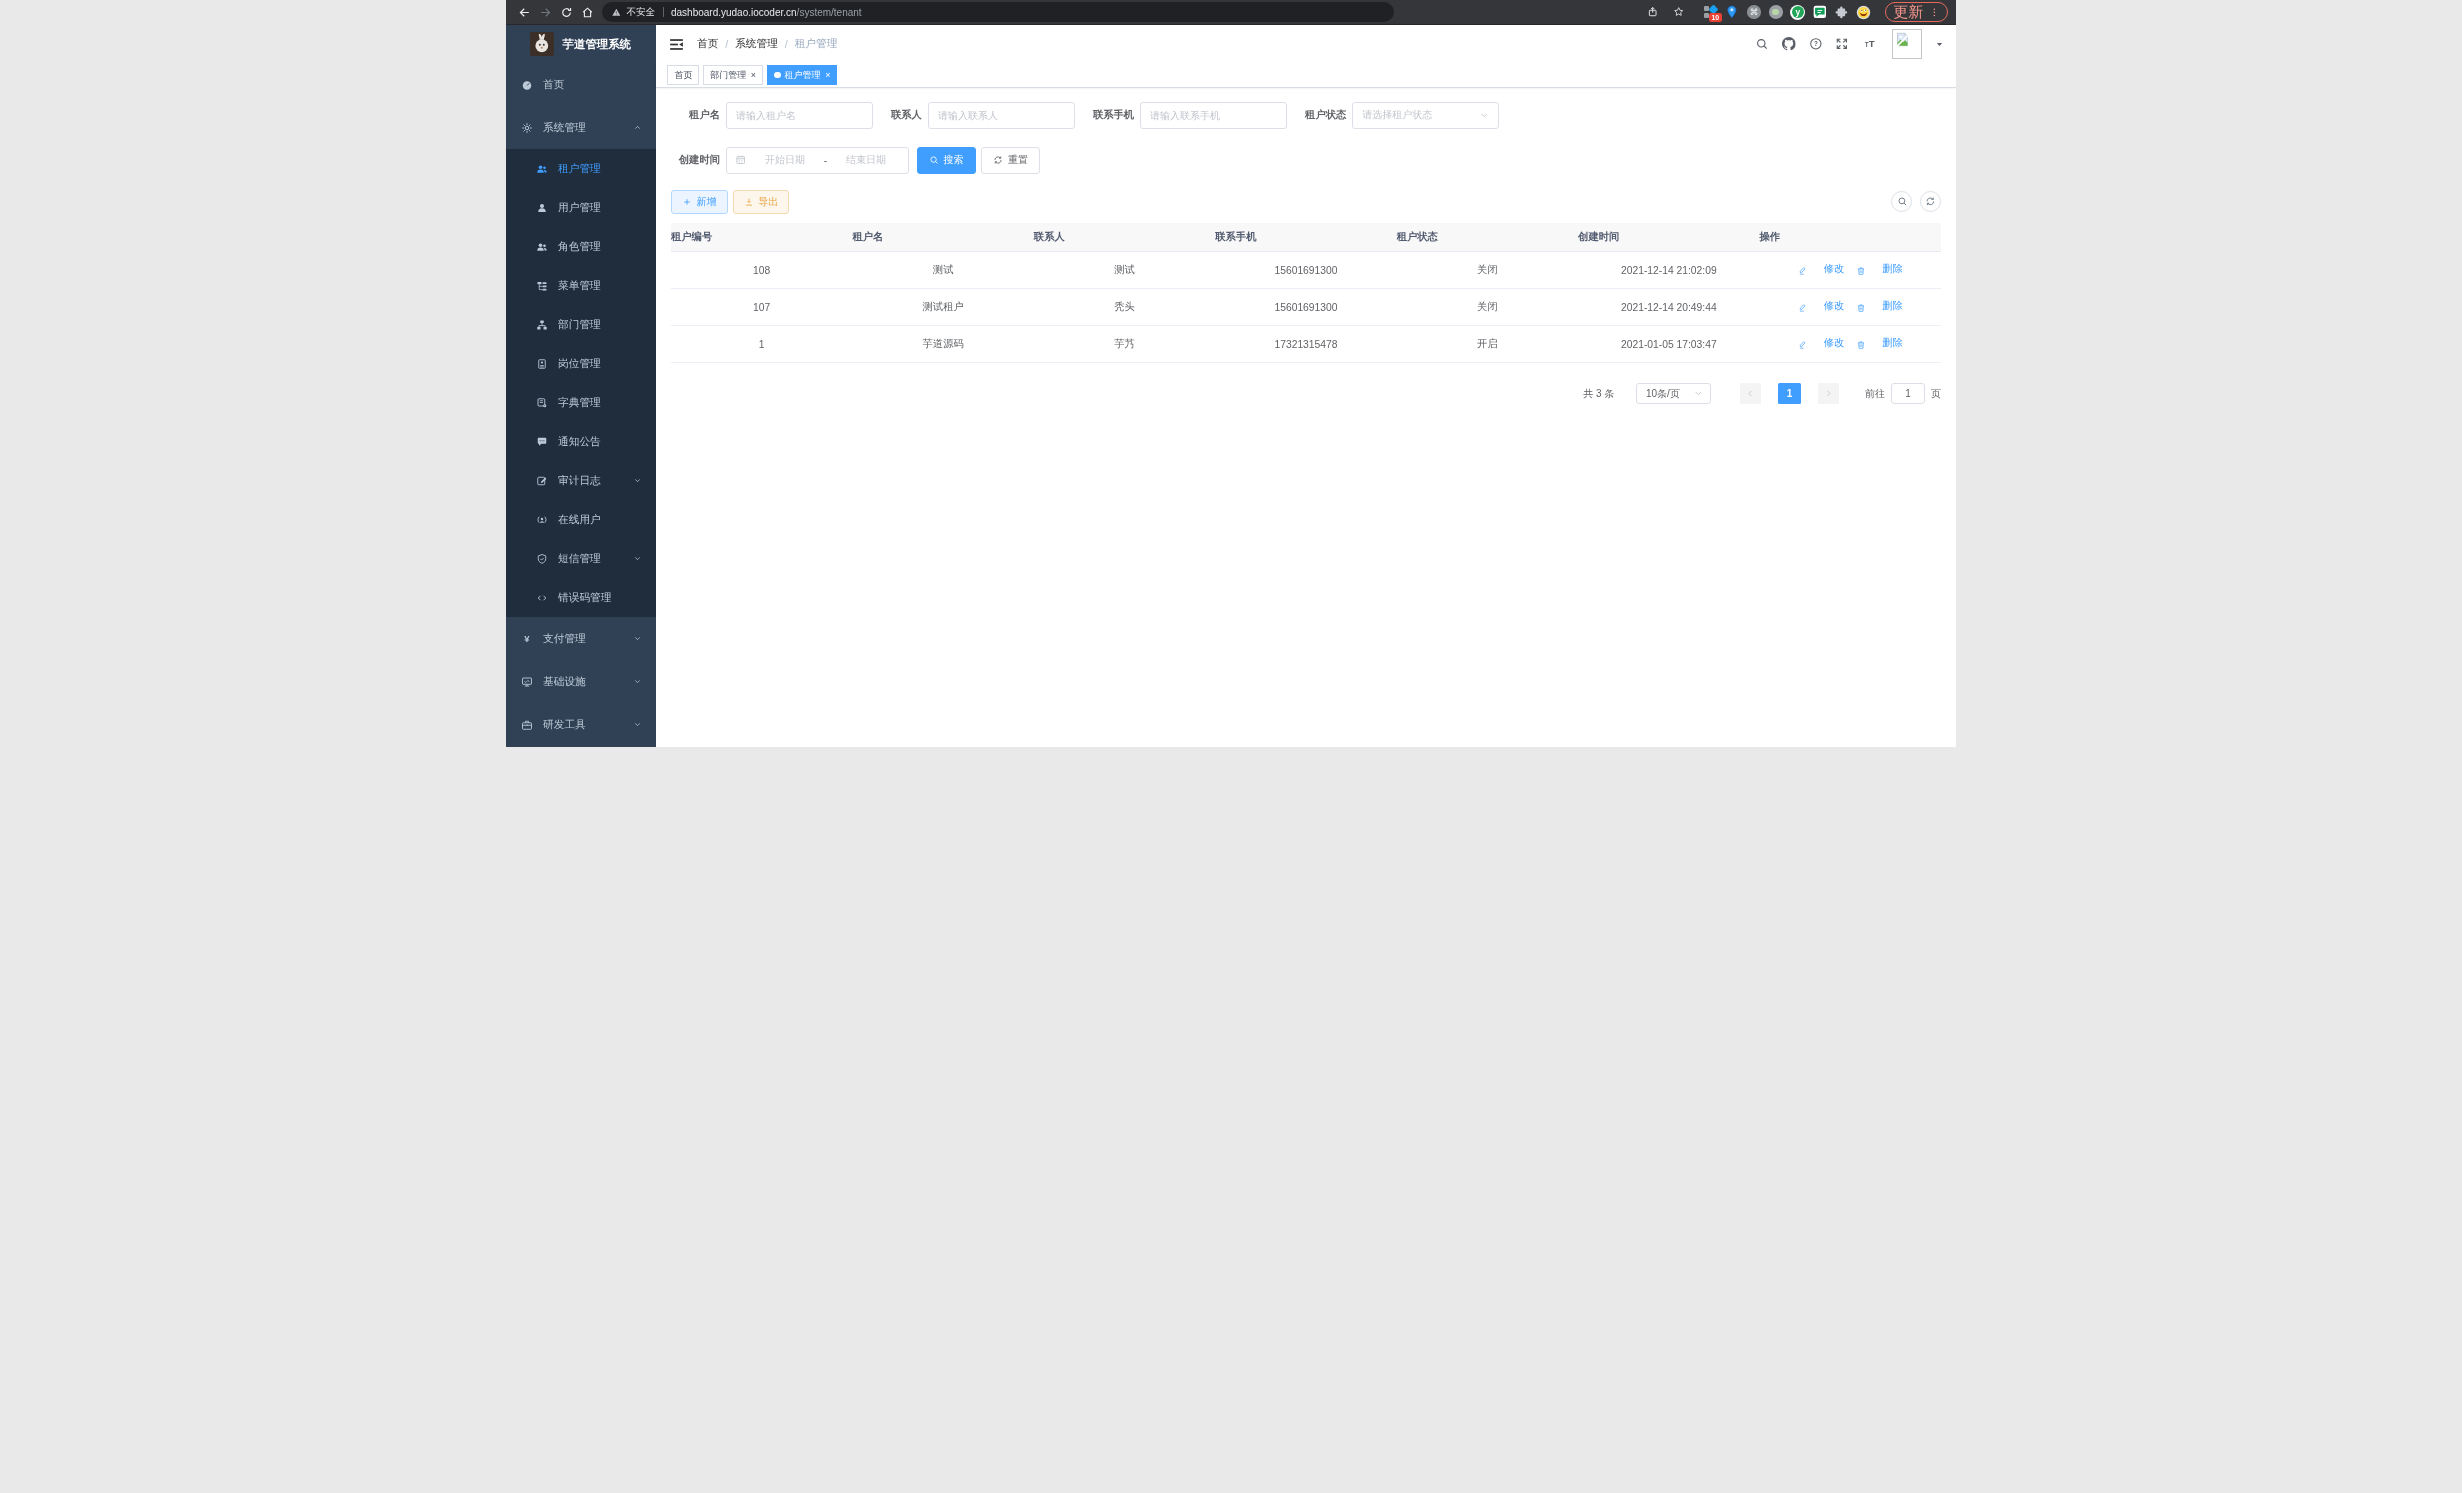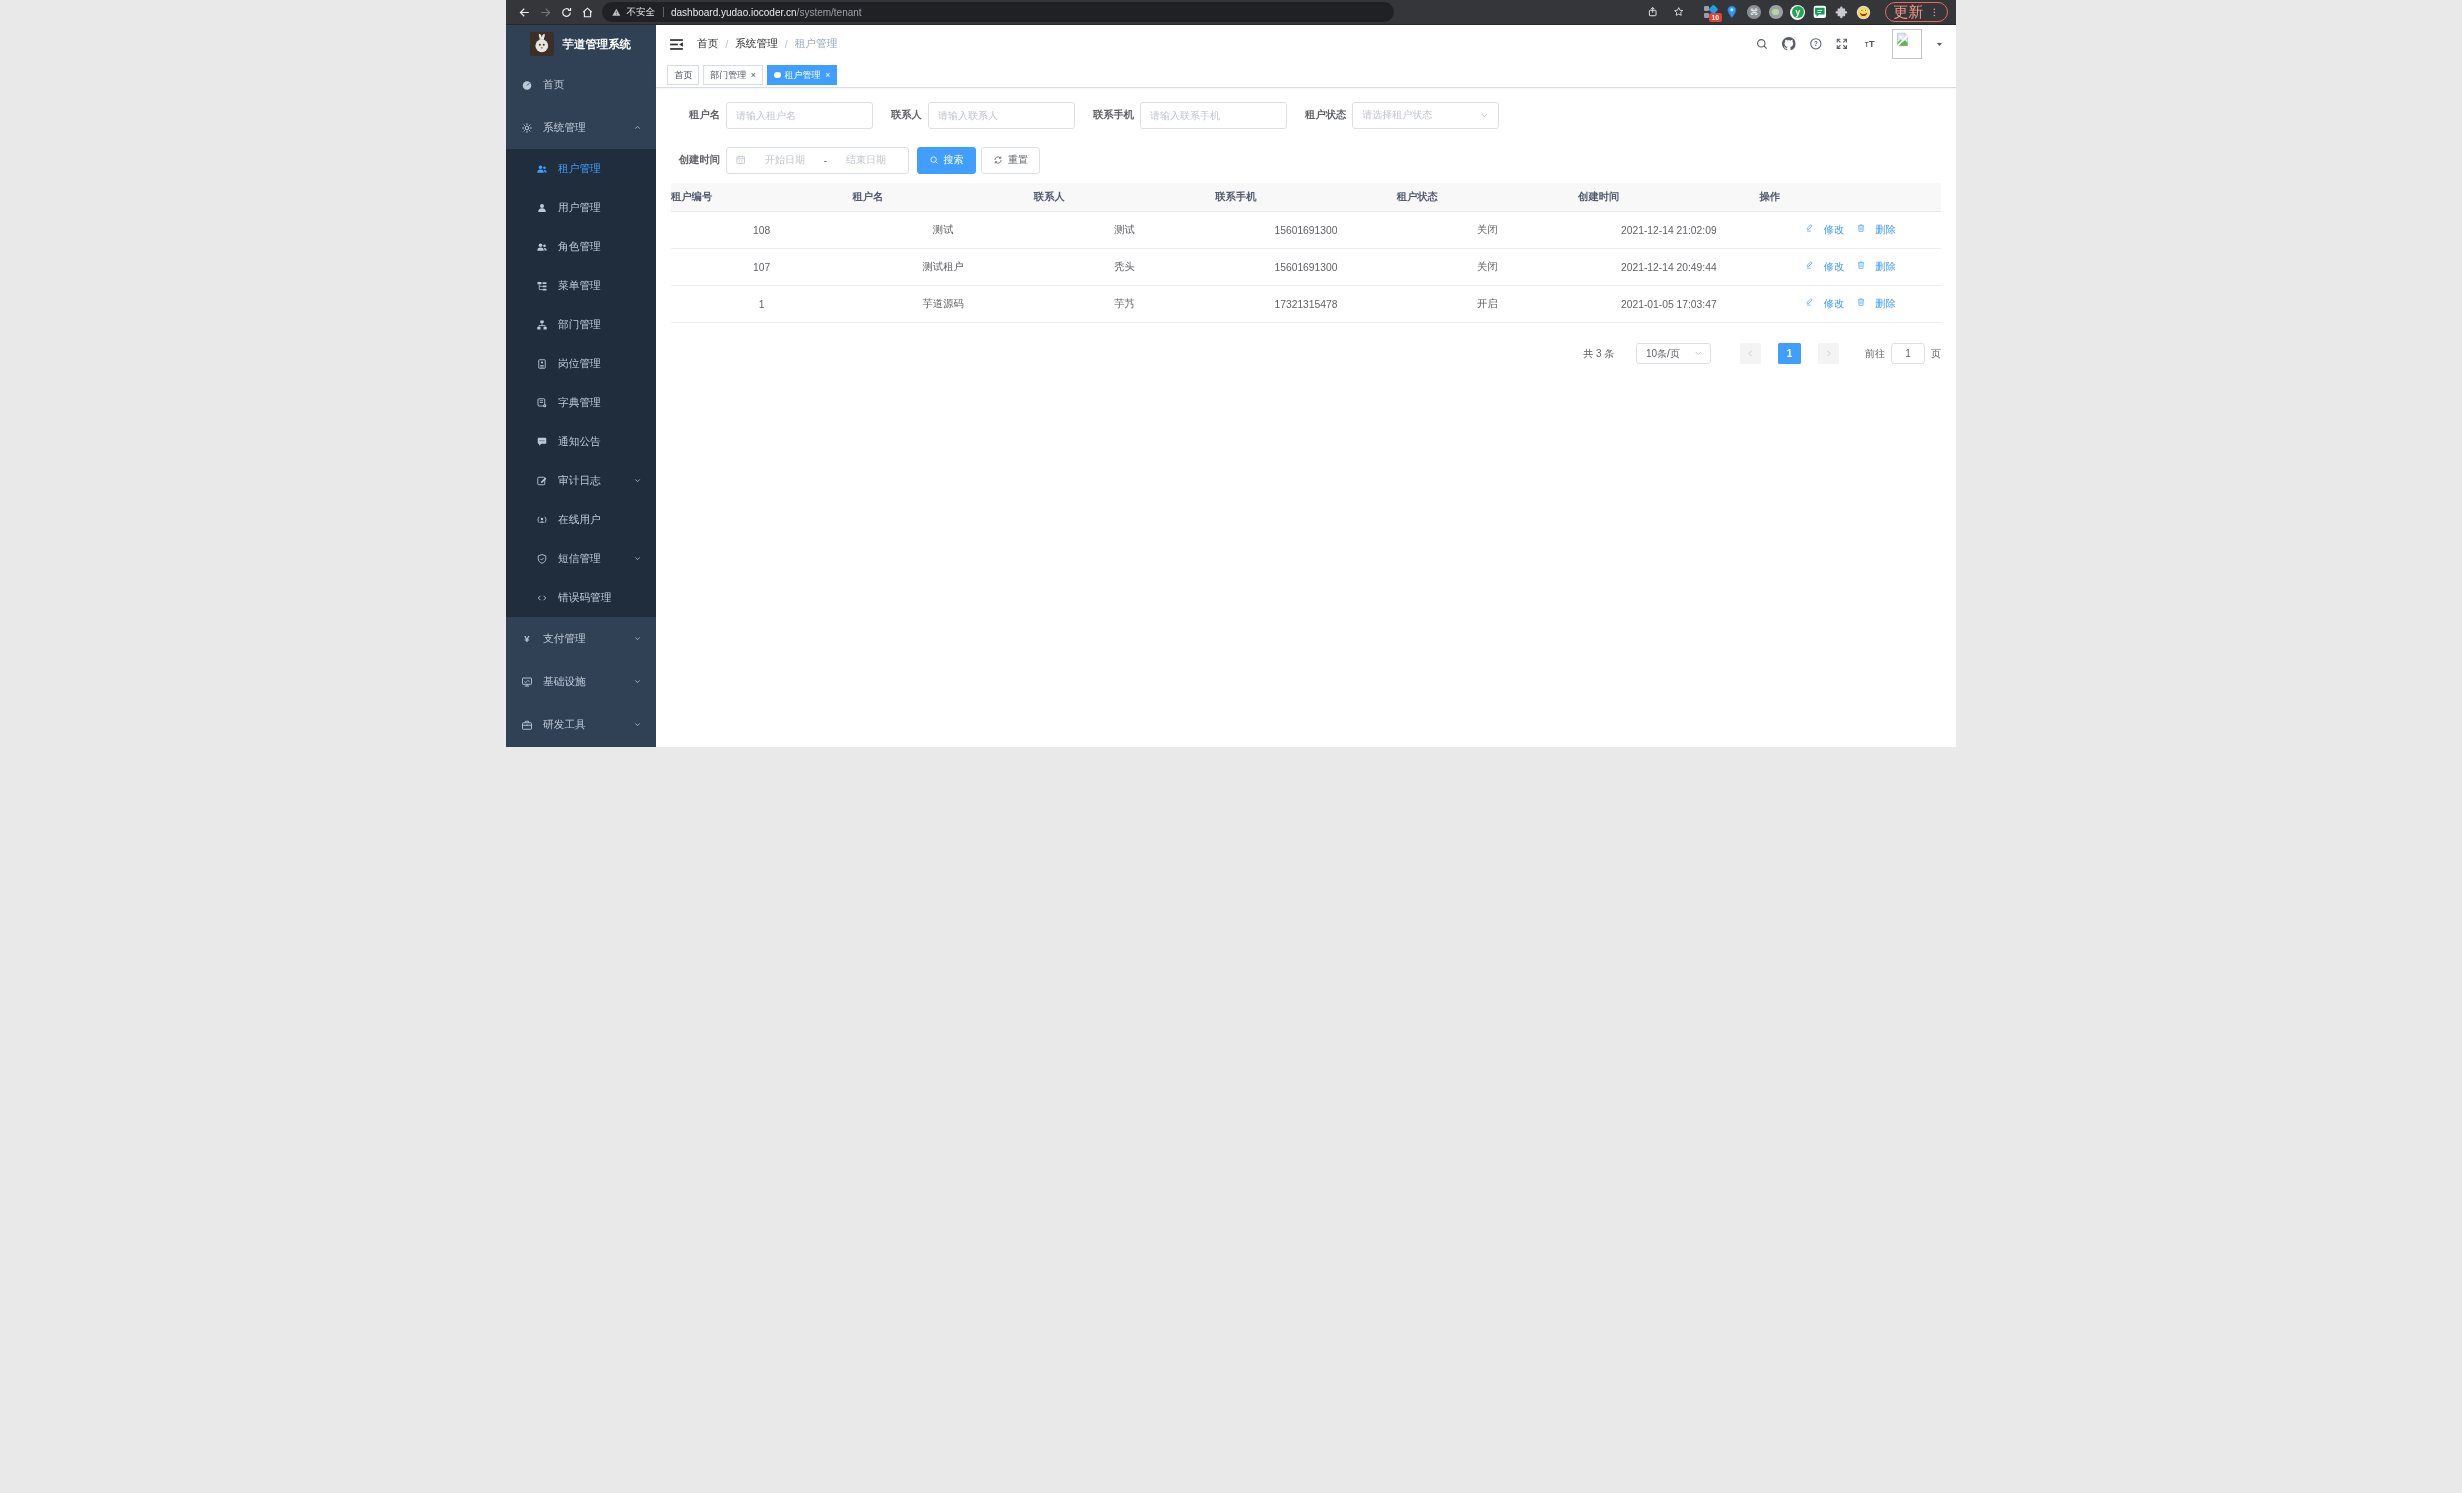--- a/index.html
+++ b/index.html
@@ -88,21 +88,21 @@
 .btn-plain-warning{background:#fdf6ec;border-color:#f5dab1;color:#e6a23c}
 .ml10{margin-left:5px}
 .toolbar{display:flex;align-items:center;margin-top:16px}
 .tool-circles{margin-left:auto;display:flex;gap:7.6px}
 .circle-btn{width:21px;height:21px;border-radius:50%;border:0.8px solid #dcdfe6;background:#fff;display:flex;align-items:center;justify-content:center;color:#64707d;cursor:pointer}
 .circle-btn .ic{width:10.7px;height:10.7px}
 
 .grid{width:100%;border-collapse:collapse;table-layout:fixed;margin-top:9px}
 .grid th{background:#f8f8f9;color:#515a6e;font-weight:700;font-size:10.3px;height:29px;border-bottom:0.8px solid #e6e9f0;text-align:left}
 .grid td{height:37px;font-size:10.3px;color:#606266;border-bottom:0.8px solid #ebeef5;text-align:center;white-space:nowrap}
-.op-link{color:#409eff;display:inline-flex;align-items:flex-start;gap:9px;margin:0 6px;cursor:pointer;font-size:10.3px}
+.op-link{color:#409eff;display:inline-flex;align-items:flex-end;gap:16px;margin:0 6px;cursor:pointer;font-size:10.3px}
 .op-link .ic{width:10px;height:10px}
 
 .pager{display:flex;align-items:center;justify-content:flex-end;margin-top:20px;font-size:10px;color:#606266;gap:11px}
 .pager .total{margin-right:10.7px}
 .psel{width:75px;height:21px;border:0.8px solid #dcdfe6;border-radius:3px;display:flex;align-items:center;padding:0 6px 0 9px;color:#606266;cursor:pointer;margin-right:15px}
 .page-btn{min-width:21px;height:21px;background:#f4f4f5;border-radius:1.5px;display:inline-flex;align-items:center;justify-content:center;color:#c0c4cc;cursor:pointer;margin:0 3px}
 .page-btn .ic{width:9px;height:9px}
 .page-num{min-width:23px;height:21px;border-radius:1.5px;display:inline-flex;align-items:center;justify-content:center;background:#409eff;color:#fff;font-weight:700;margin:0 3px;cursor:pointer}
 .jump{display:flex;align-items:center;gap:6px;margin-left:12px}
 .jump input{width:34px;height:21px;border:0.8px solid #dcdfe6;border-radius:3px;text-align:center;font:inherit;color:#606266;outline:none}
@@ -664,20 +664,46 @@
             <span>搜索</span>
           </button>
           <button class="btn btn-h36 ml10">
             <svg class="bi" viewBox="0 0 13 13" width="10" height="10">
                 <use href="#i-refresh"></use>
               </svg>
             <span>重置</span>
           </button>
         </div>
 
+        <div class="toolbar">
+          <button class="btn btn-plain-primary btn-h32">
+            <svg class="bi" viewBox="0 0 13 13" width="10" height="10">
+                <use href="#i-plus"></use>
+              </svg>
+            <span>新增</span>
+          </button>
+          <button class="btn btn-plain-warning btn-h32 ml10">
+            <svg class="bi" viewBox="0 0 13 13" width="10" height="10">
+                <use href="#i-download"></use>
+              </svg>
+            <span>导出</span>
+          </button>
+          <div class="tool-circles">
+            <div class="circle-btn">
+                <svg class="ic" viewBox="0 0 14 14" width="10.7" height="10.7">
+                  <use href="#i-search"></use>
+                </svg>
+              </div>
+            <div class="circle-btn">
+                <svg class="ic" viewBox="0 0 14 14" width="10.7" height="10.7">
+                  <use href="#i-refresh"></use>
+                </svg>
+              </div>
+          </div>
+        </div>
 
         <table class="grid">
           <thead>
               <tr>
                 <th>租户编号</th>
                 <th>租户名</th>
                 <th>联系人</th>
                 <th>联系手机</th>
                 <th>租户状态</th>
                 <th>创建时间</th>

